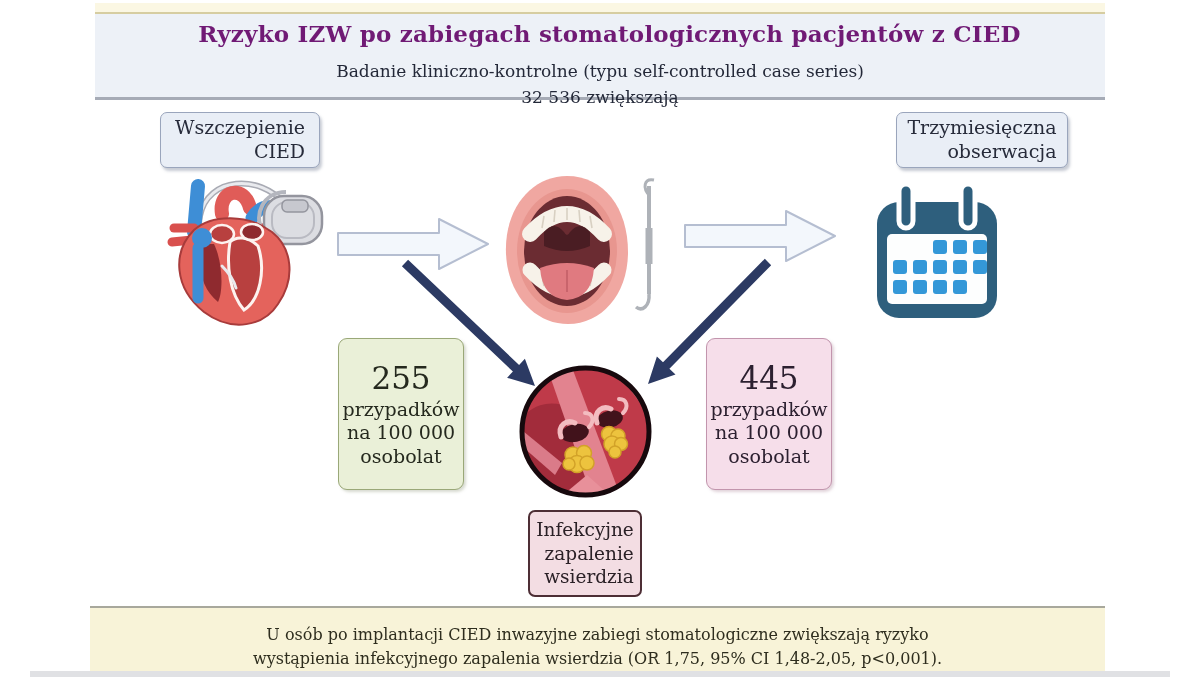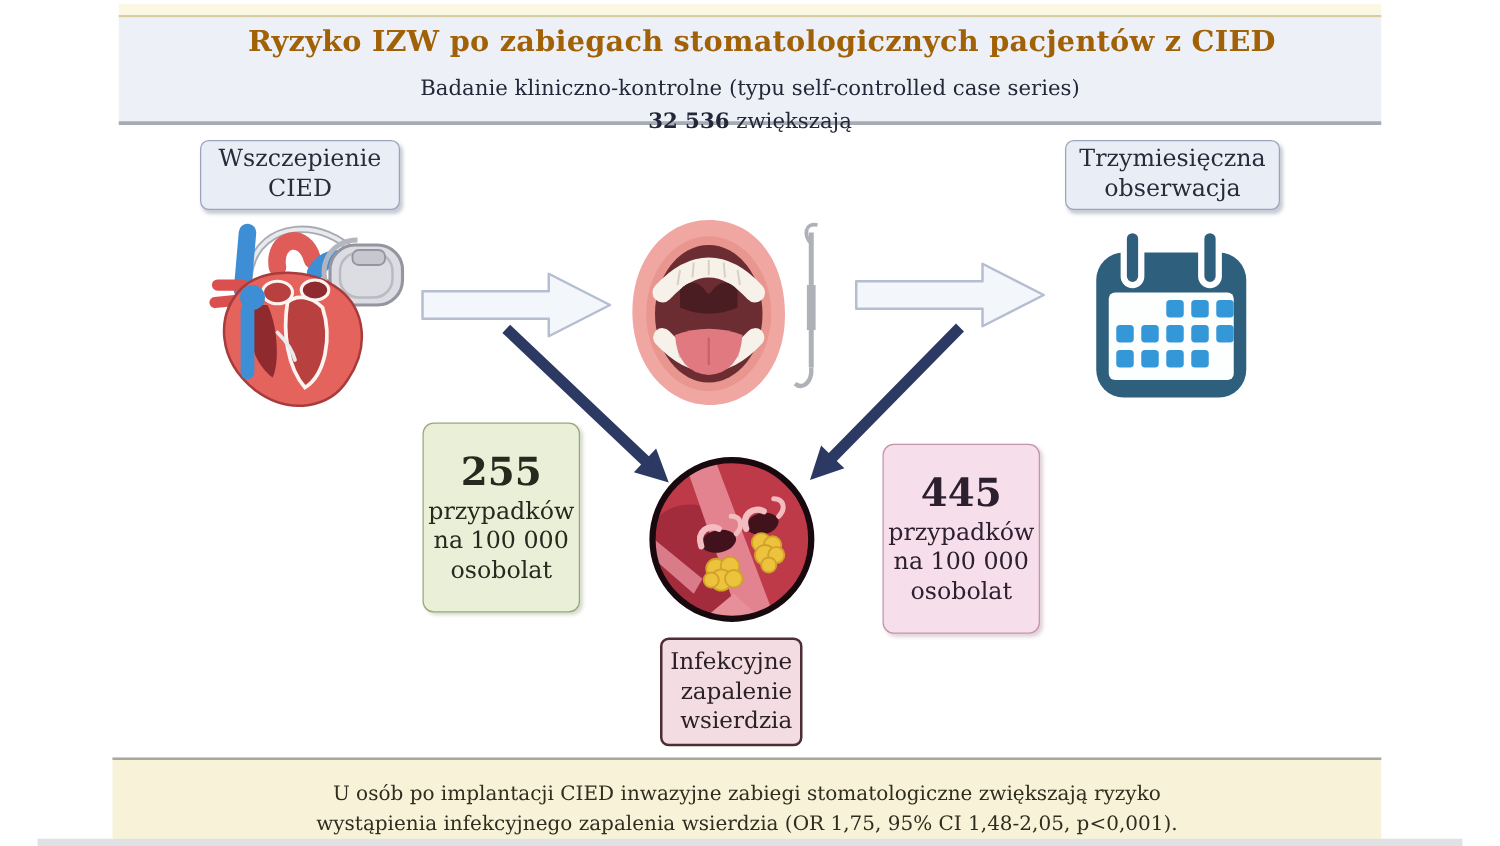--- a/index.html
+++ b/index.html
@@ -4,51 +4,51 @@
 <style>
   html,body{margin:0;padding:0;background:#ffffff;}
   .canvas{position:relative;width:1200px;height:677px;background:#ffffff;overflow:hidden;
           font-family:"DejaVu Serif", serif;color:#232838;}
 
   .top-strip{position:absolute;left:95px;top:3px;width:1010px;height:9px;
              background:#fbf7e3;border-bottom:2px solid #d6cda1;}
 
   .header{position:absolute;left:95px;top:14px;width:1010px;height:86px;background:#edf1f7;
           border-bottom:3px solid #a6abb6;text-align:center;box-sizing:border-box;padding-top:6px;}
-  .title{font-size:23px;font-weight:bold;color:#a16207;letter-spacing:.2px;margin-left:19px;}
+  .title{font-size:23px;font-weight:bold;color:#701a75;letter-spacing:.2px;margin-left:19px;}
   .subtitle{font-size:17px;margin-top:14px;}
   .patients{font-size:17px;margin-top:6px;}
-  .patients .bold{font-weight:bold;}
+  .patients .bold{font-weight:normal;}
 
   .step-box{position:absolute;background:#e9eef6;border:1.5px solid #9aa5bc;border-radius:7px;
             box-shadow:2px 3px 3px rgba(130,140,160,.45);display:flex;align-items:center;
-            justify-content:center;text-align:center;font-size:19px;line-height:1.25;
+            justify-content:center;text-align:right;font-size:19px;line-height:1.25;
             color:#272b3a;white-space:pre-line;}
   #step1{left:160px;top:112px;width:158px;height:54px;}
   #step2{left:498px;top:112px;width:172px;height:54px;}
-  #step3{left:852px;top:112px;width:170px;height:54px;}
+  #step3{left:896px;top:112px;width:170px;height:54px;}
 
   .icon{position:absolute;}
   #heart-icon{left:160px;top:170px;width:180px;height:162px;}
   #mouth-icon{left:492px;top:172px;width:180px;height:160px;}
   #calendar-icon{left:872px;top:180px;width:130px;height:145px;}
   #arrow-left{left:336px;top:216px;width:156px;height:56px;}
   #arrow-right{left:683px;top:208px;width:156px;height:56px;}
   #navy-left{left:395px;top:253px;width:150px;height:143px;}
   #navy-right{left:638px;top:252px;width:140px;height:144px;}
   #endocarditis{left:517px;top:363px;width:137px;height:137px;}
 
   .rate-box{position:absolute;width:124px;height:150px;border-radius:9px;display:flex;
             flex-direction:column;align-items:center;justify-content:center;text-align:center;}
-  .rate-value{font-size:31px;font-weight:bold;}
+  .rate-value{font-size:31px;font-weight:normal;}
   .rate-unit{font-size:19px;line-height:1.22;white-space:pre-line;margin-top:2px;}
   #rate-green{left:338px;top:338px;background:#eaf0d8;border:1.5px solid #9aa878;
               box-shadow:2px 2px 3px rgba(140,150,120,.35);color:#25291e;}
   #rate-pink{left:706px;top:338px;background:#f6deea;border:1.5px solid #c295ad;
-             box-shadow:2px 2px 3px rgba(170,130,150,.35);color:#2c2030;margin-top:17px;}
+             box-shadow:2px 2px 3px rgba(170,130,150,.35);color:#2c2030;}
 
   .outcome-box{position:absolute;left:528px;top:510px;width:114px;height:87px;background:#f3dde3;
                border:2.5px solid #4d2e35;border-radius:7px;display:flex;align-items:center;
                justify-content:center;text-align:right;font-size:18.5px;line-height:1.28;
                white-space:pre-line;color:#2a2026;box-sizing:border-box;}
 
   .conclusion{position:absolute;left:90px;top:606px;width:1015px;height:80px;background:#f8f3d8;
               border-top:2px solid #a8a89c;border-bottom:1px solid #cfcab0;display:flex;
               align-items:center;justify-content:center;text-align:center;font-size:16px;
               line-height:1.45;color:#2e2d1e;white-space:pre-line;box-sizing:border-box;}

